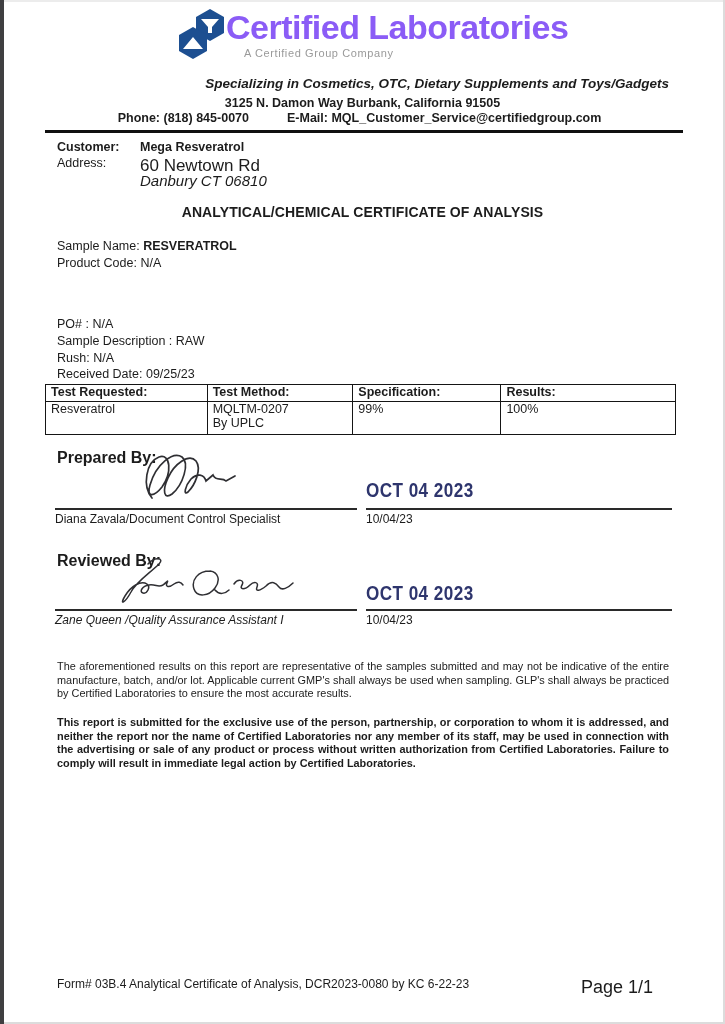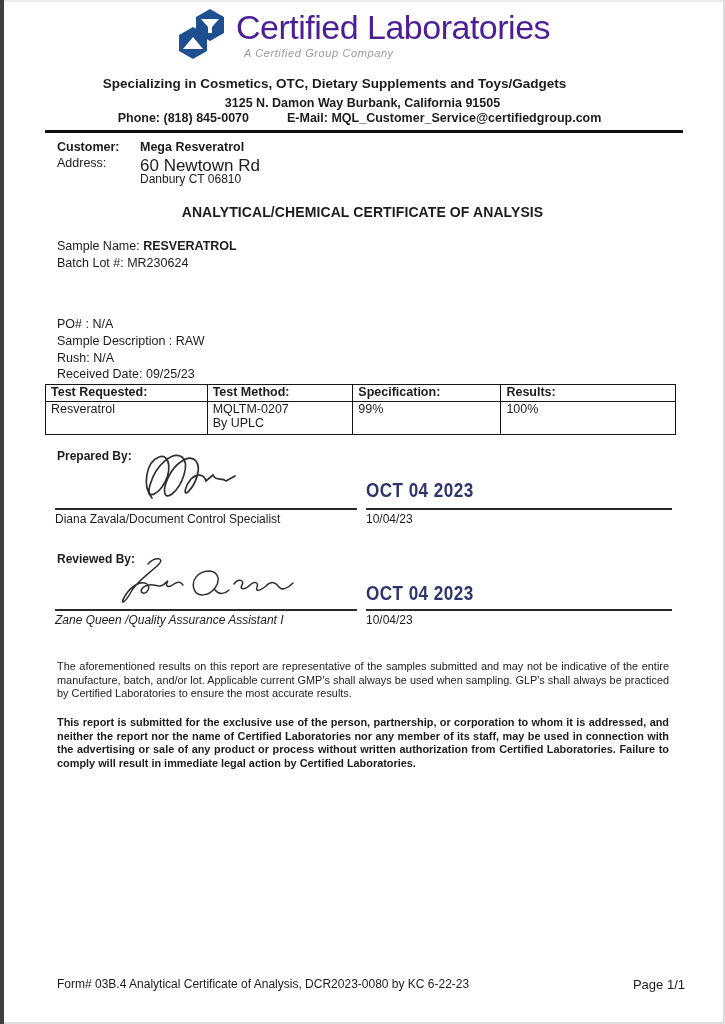--- a/index.html
+++ b/index.html
@@ -13,35 +13,35 @@
   }
   .abs { position: absolute; }
 
   
   .edge-left   { left: 0; top: 0; width: 4px; height: 1024px; background: #3f3f41; }
   .edge-top    { left: 4px; top: 0; width: 721px; height: 2px; background: #ececec; }
   .edge-right  { right: 0; top: 0; width: 2px; height: 1024px; background: #dcdcdc; }
   .edge-bottom { left: 4px; bottom: 0; width: 721px; height: 2px; background: #dcdcdc; }
 
   
-  .logo-text { left: 236px; top: 8px; font-size: 34px; font-weight: normal; color: #4c1d95; letter-spacing: -0.5px; }
-  .logo-tagline { left: 244px; top: 47px; font-size: 11px; color: #9a9a9a; letter-spacing: 0.6px; font-style: italic; }
-  .hdr-line1 { left: 0; top: 76px; width: 669px; text-align: center; font-size: 13.5px; font-weight: bold; }
+  .logo-text { left: 226px; top: 8px; font-size: 34px; font-weight: bold; color: #8b5cf6; letter-spacing: -0.5px; }
+  .logo-tagline { left: 244px; top: 47px; font-size: 11px; color: #9a9a9a; letter-spacing: 0.6px; }
+  .hdr-line1 { left: 0; top: 76px; width: 669px; text-align: right; font-size: 13.5px; font-weight: bold; font-style: italic; }
   .hdr-line2 { left: 0; top: 96px; width: 725px; text-align: center; font-size: 12.5px; font-weight: bold; }
   .hdr-line3 { left: 0; top: 111px; width: 719px; text-align: center; font-size: 12.5px; font-weight: bold; }
   .hdr-line3 .gap { display: inline-block; width: 38px; }
   .top-rule { left: 45px; top: 130px; width: 638px; height: 3px; background: #101010; }
 
   
   .lbl { font-weight: bold; }
   .cust-label { left: 57px; top: 140px; font-size: 12.5px; font-weight: bold; text-align: center; }
   .cust-name  { left: 140px; top: 140px; font-size: 12.5px; font-weight: bold; }
   .addr-label { left: 57px; top: 156px; font-size: 12.5px; font-weight: normal; }
   .addr-1     { left: 140px; top: 156px; font-size: 17px; }
-  .addr-2     { left: 140px; top: 172px; font-size: 12px; }
+  .addr-2     { left: 140px; top: 172px; font-size: 15px; font-style: italic; }
 
   .doc-title { left: 0; top: 204px; width: 725px; text-align: center; font-size: 14px; font-weight: bold; letter-spacing: 0.1px; }
 
   .info-1 { left: 57px; top: 238px; font-size: 12.5px; line-height: 16.8px; }
   .info-2 { left: 57px; top: 316px; font-size: 12.5px; line-height: 16.8px; }
 
   
   .results-table { left: 45px; top: 384px; width: 631px; border-collapse: collapse; table-layout: fixed; }
   .results-table th, .results-table td {
     border: 1.6px solid #151515;
@@ -49,21 +49,21 @@
     padding: 0 5px;
     text-align: left;
     vertical-align: top;
   }
   .results-table th { font-weight: bold; height: 16px; }
   .results-table td { height: 32px; }
   .col-test { width: 25.7%; } .col-method { width: 23%; }
   .col-spec { width: 23.4%; } .col-res { width: 27.9%; }
 
   
-  .sig-label { font-size: 12px; font-weight: bold; }
+  .sig-label { font-size: 16px; font-weight: bold; }
   .prep-label { left: 57px; top: 449px; }
   .rev-label  { left: 57px; top: 552px; }
   .sig-svg { stroke: #2f2f33; fill: none; stroke-linecap: round; }
   .sig1 { left: 138px; top: 446px; }
   .sig2 { left: 118px; top: 549px; }
   .stamp { font-size: 19px; font-weight: bold; color: #2e356d; letter-spacing: 0.5px; transform: scale(0.9, 1.04); transform-origin: left top; white-space: nowrap; }
   .stamp1 { left: 366px; top: 479px; }
   .stamp2 { left: 366px; top: 582px; }
   .sigline { height: 2px; background: #2a2a2a; }
   .sigline-l1 { left: 55px;  top: 508px; width: 302px; }
@@ -76,21 +76,21 @@
   .name2 { left: 55px;  top: 613px; font-style: italic; }
   .date2 { left: 366px; top: 613px; }
 
   
   .disc { left: 57px; width: 612px; font-size: 10.9px; line-height: 13.6px; text-align: justify; }
   .disc-1 { top: 660px; }
   .disc-2 { top: 716px; font-weight: bold; }
 
   
   .footer-form { left: 57px; top: 977px; font-size: 12px; }
-  .footer-page { right: 40px; top: 977px; font-size: 13px; }
+  .footer-page { right: 72px; top: 977px; font-size: 18px; }
 </style>
 </head>
 <body>
 
 <div class="abs edge-left"></div>
 <div class="abs edge-top"></div>
 <div class="abs edge-right"></div>
 <div class="abs edge-bottom"></div>
 
 <svg class="abs" style="left:174px; top:7px;" width="55" height="54" viewBox="0 0 55 54">
@@ -114,21 +114,21 @@
 <div class="abs cust-label">Customer:</div>
 <div class="abs cust-name">Mega Resveratrol</div>
 <div class="abs addr-label">Address:</div>
 <div class="abs addr-1">60 Newtown Rd</div>
 <div class="abs addr-2">Danbury CT 06810</div>
 
 <div class="abs doc-title">ANALYTICAL/CHEMICAL CERTIFICATE OF ANALYSIS</div>
 
 <div class="abs info-1">
   <div><span>Sample Name: </span><span class="lbl">RESVERATROL</span></div>
-  <div>Batch Lot #: MR230624</div>
+  <div>Product Code: N/A</div>
 </div>
 
 <div class="abs info-2">
   <div>PO# : N/A</div>
   <div>Sample Description : RAW</div>
   <div>Rush: N/A</div>
   <div>Received Date: 09/25/23</div>
 </div>
 
 <table class="abs results-table">

